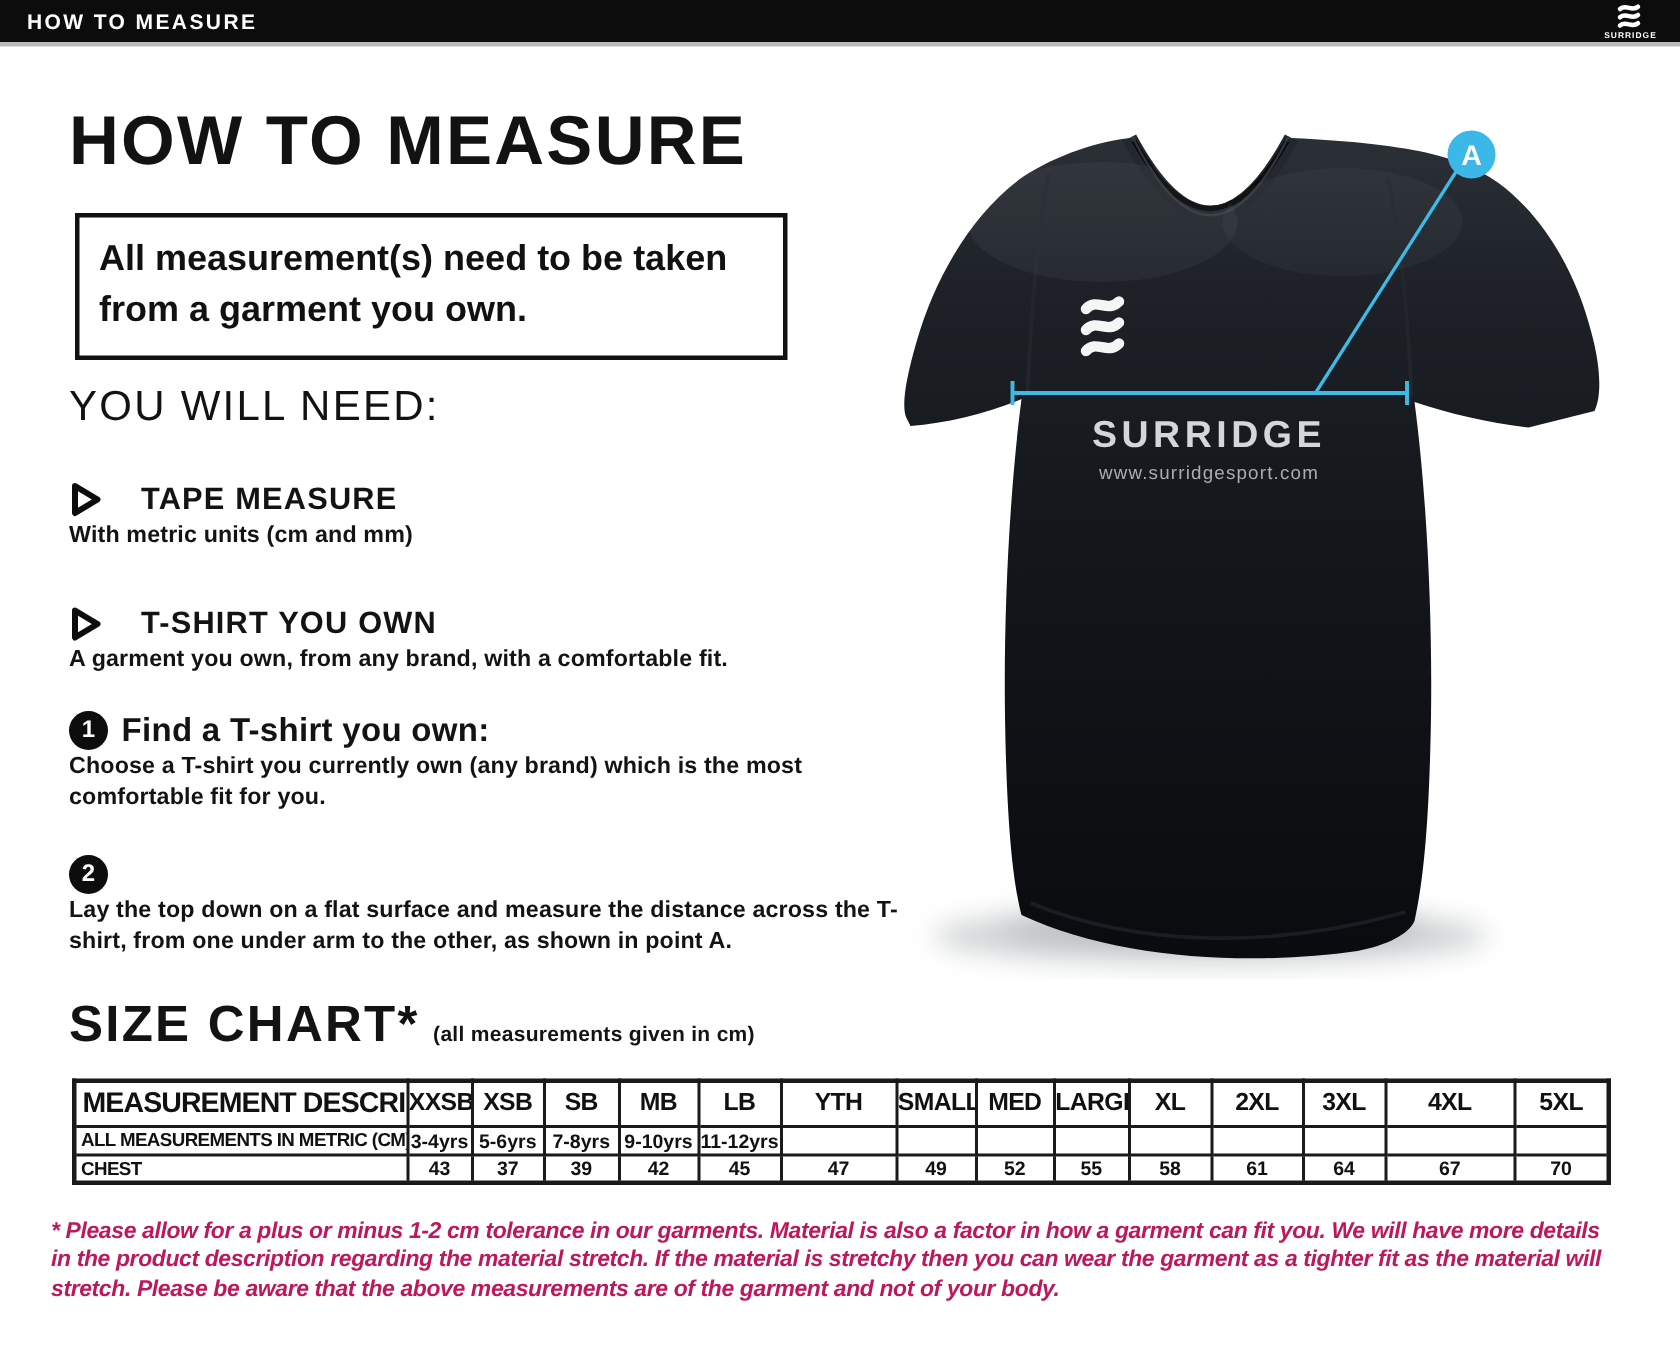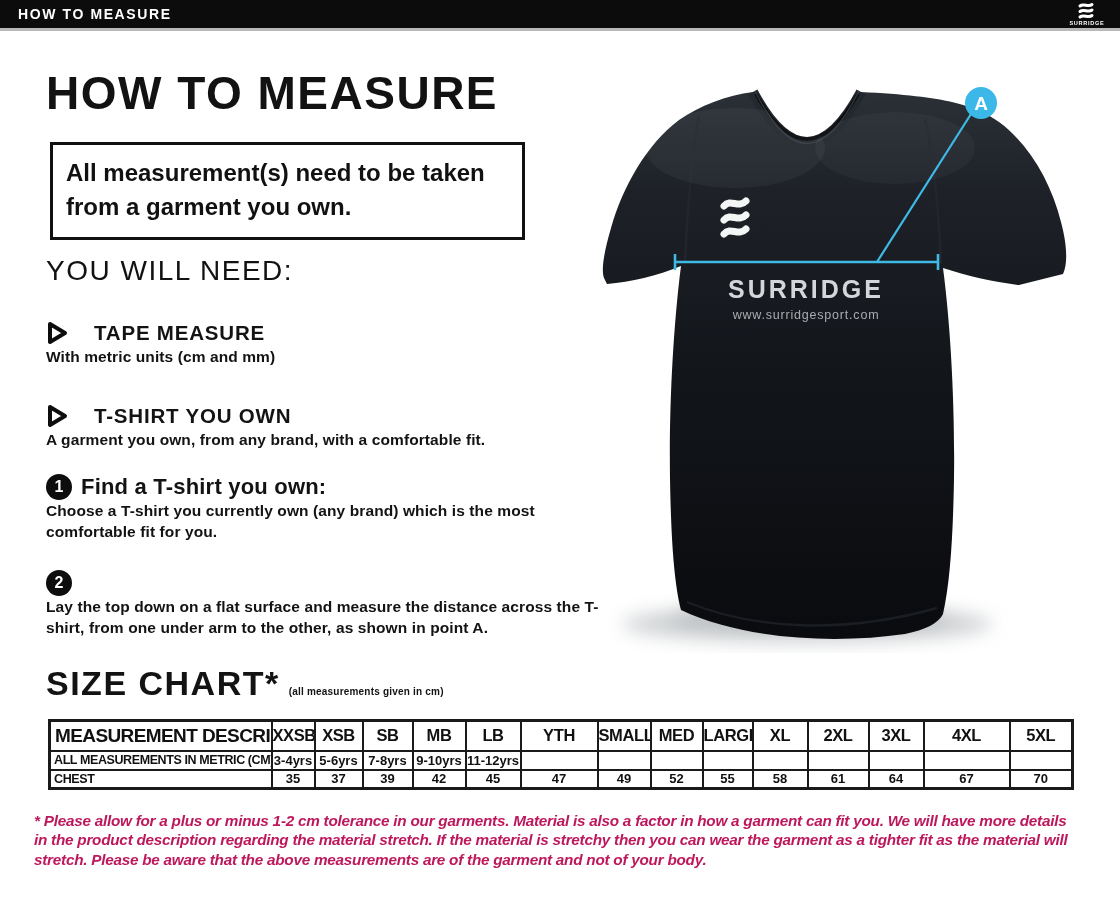--- a/index.html
+++ b/index.html
@@ -49,21 +49,21 @@
   .step-badge {
     width:26px; height:26px; border-radius:50%; background:#0d0d0d; color:#fff;
     display:flex; align-items:center; justify-content:center;
     font-size:16px; font-weight:bold; flex:0 0 auto;
   }
   .step .title { font-size:22px; font-weight:bold; letter-spacing:0.2px; }
   .step .desc  { font-size:15.5px; font-weight:bold; line-height:1.35; margin-top:1px; letter-spacing:0.1px; }
   
   .sc-heading { position:absolute; left:46px; top:664px; display:flex; align-items:baseline; gap:9px; }
   .sc-heading .big   { font-size:34px; font-weight:bold; letter-spacing:1.5px; }
-  .sc-heading .small { font-size:10px; font-weight:bold; letter-spacing:0.2px; }
+  .sc-heading .small { font-size:14px; font-weight:bold; letter-spacing:0.2px; }
   .size-table {
     position:absolute; left:48px; top:719px; width:1023px;
     border-collapse:collapse; table-layout:fixed;
     border:3px solid #1a1a1a;
   }
   .size-table th, .size-table td {
     border:2px solid #1a1a1a; text-align:center; vertical-align:middle;
     font-family:"Liberation Sans", sans-serif; color:#111;
     overflow:hidden; white-space:nowrap;
   }
@@ -196,21 +196,21 @@
           <td></td>
           <td></td>
           <td></td>
           <td></td>
           <td></td>
           <td></td>
           <td></td>
         </tr>
         <tr>
           <th class="rowlabel">CHEST</th>
-          <td>35</td>
+          <td>43</td>
           <td>37</td>
           <td>39</td>
           <td>42</td>
           <td>45</td>
           <td>47</td>
           <td>49</td>
           <td>52</td>
           <td>55</td>
           <td>58</td>
           <td>61</td>

